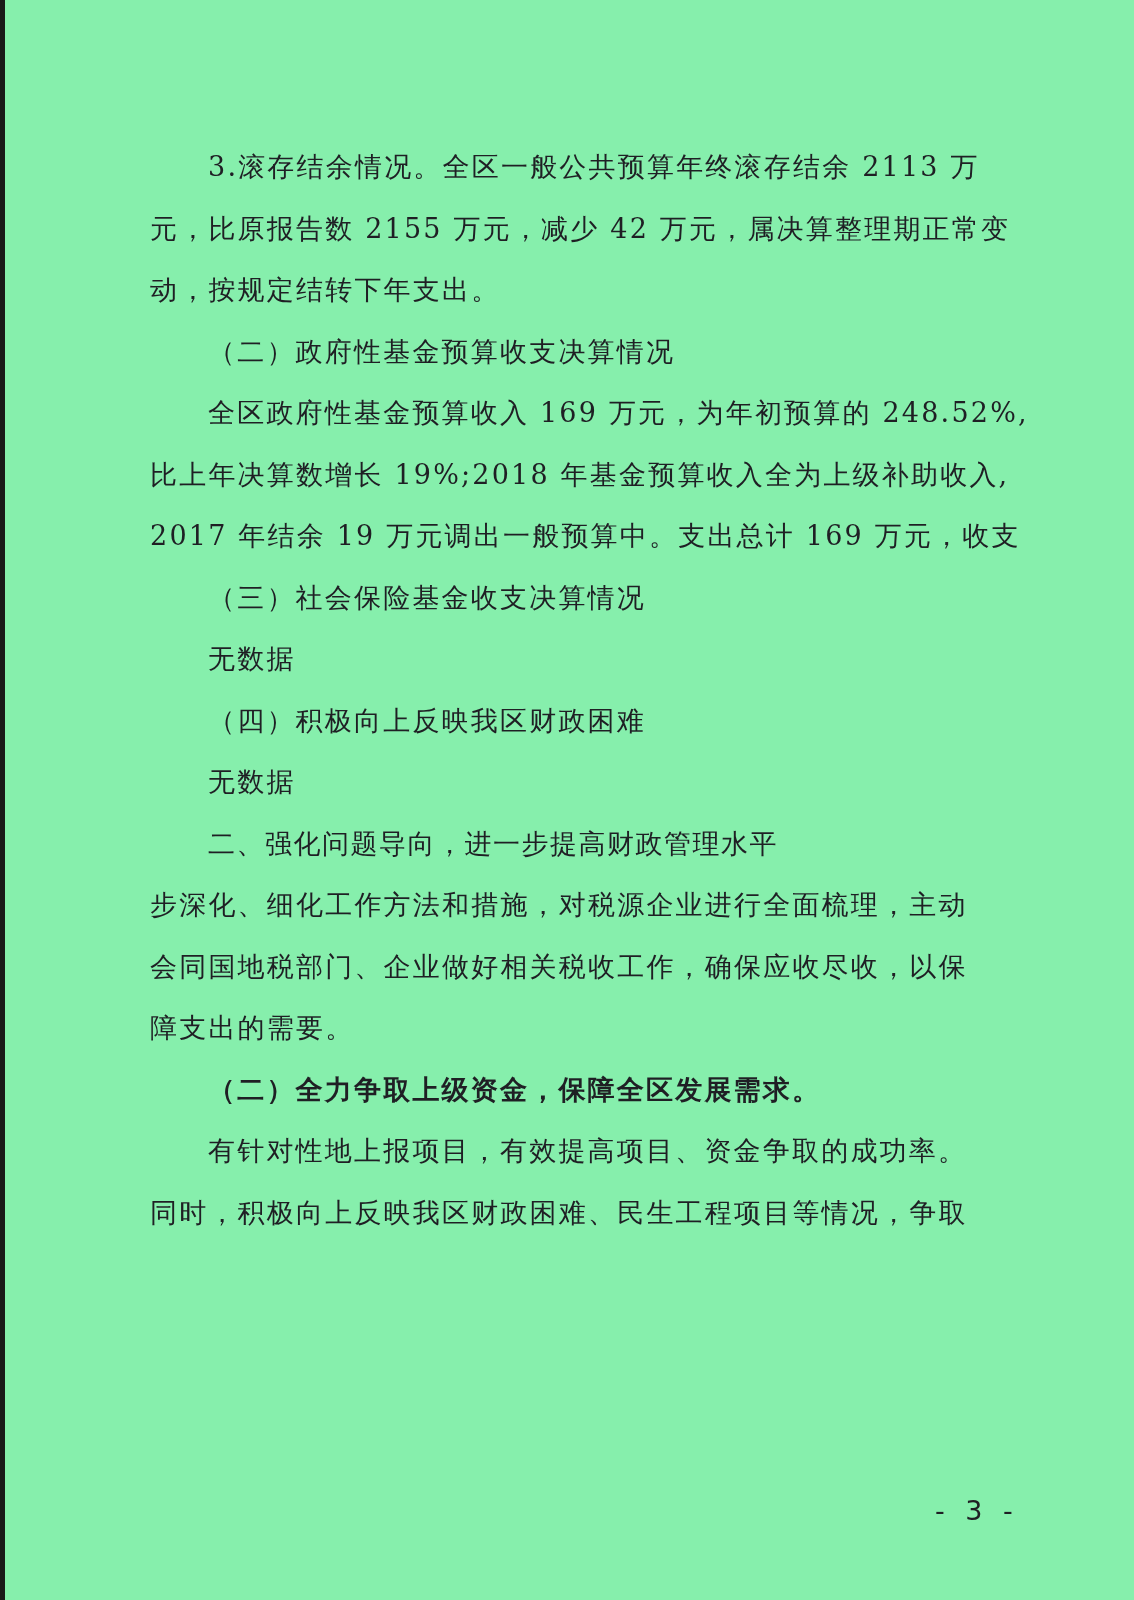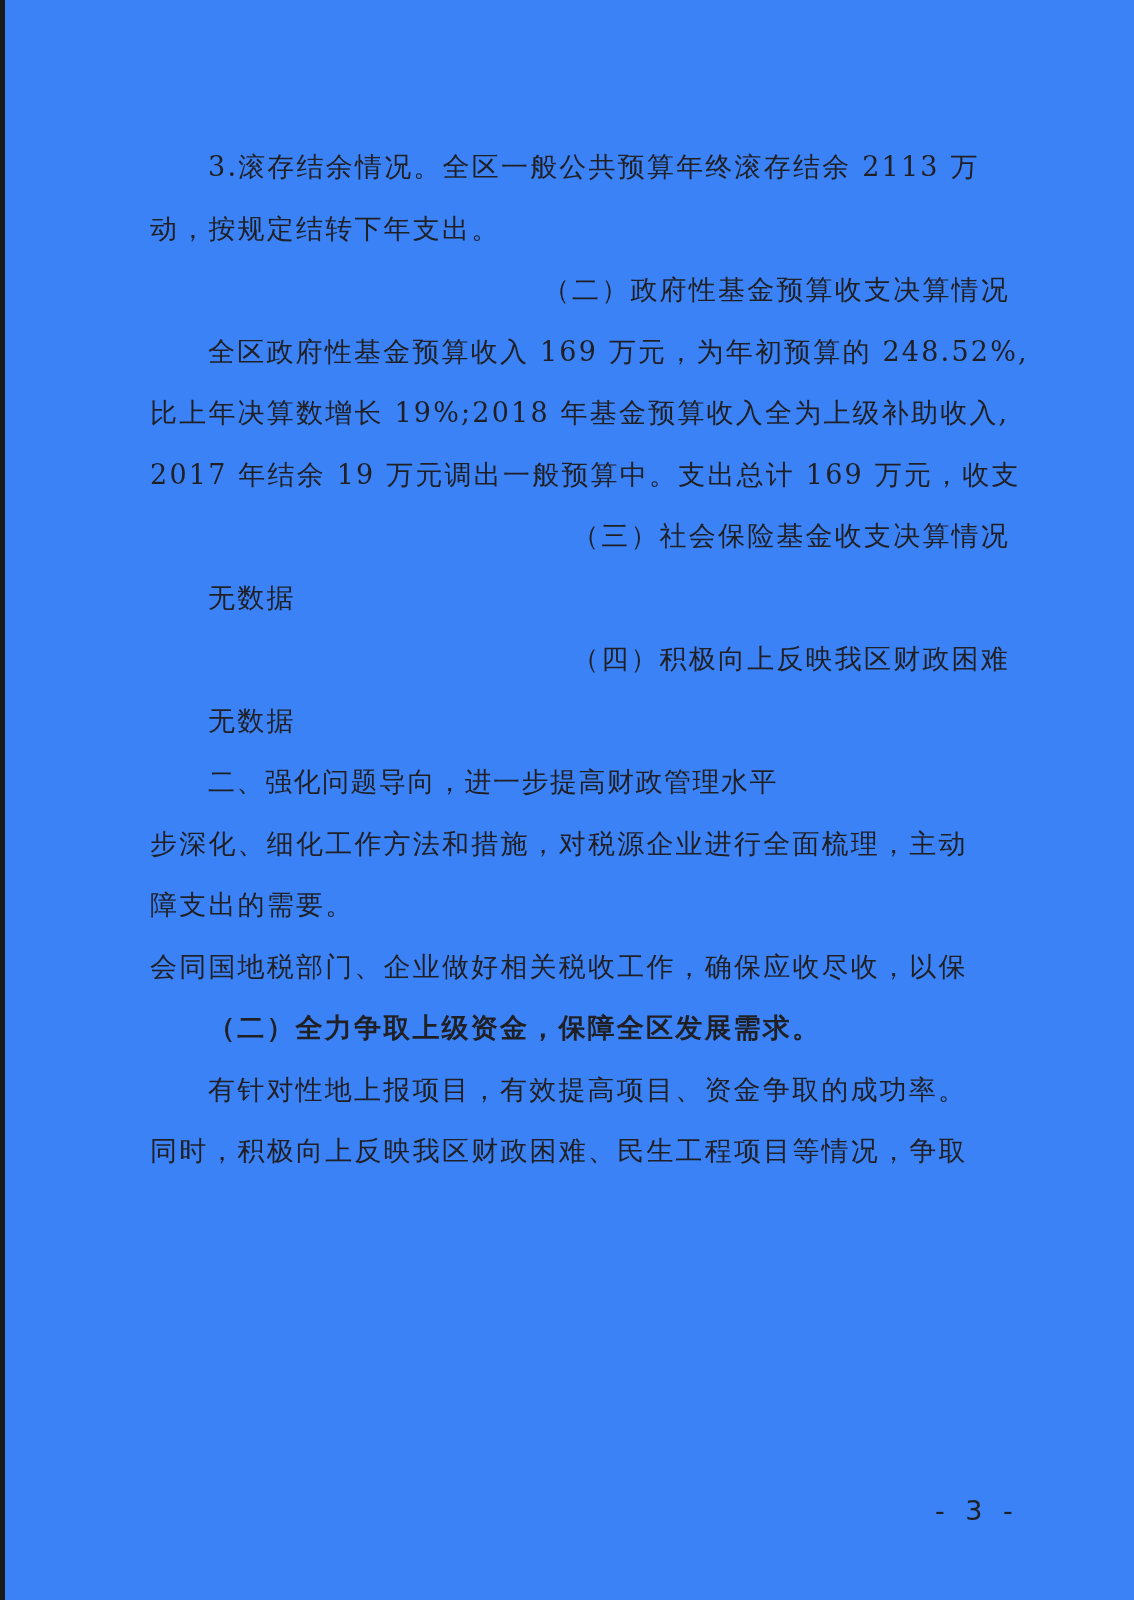--- a/index.html
+++ b/index.html
@@ -12,21 +12,21 @@
       background: #e9eef8;
       position: relative;
       overflow: hidden;
       font-family: "DejaVu Serif", "Liberation Serif", serif;
       color: #1f1f24;
     }
     .page {
       position: absolute;
       left: 0; top: 0;
       width: 1134px; height: 1600px;
-      background: #3b82f6;
+      background: #86efac;
     }
     .left-edge {
       position: absolute;
       left: 0; top: 0;
       width: 5px; height: 1600px;
       background: #1a1a1a;
     }
     .content {
       position: absolute;
       left: 150px;
@@ -34,21 +34,21 @@
       width: 860px;
     }
     .line {
       font-size: 27px;
       line-height: 61.5px;
       height: 61.5px;
       letter-spacing: 2.2px;
       white-space: nowrap;
     }
     .indent { padding-left: 58px; }
-    .sub-heading { padding-left: 58px; text-align: right; }
+    .sub-heading { padding-left: 58px; }
     .bold-heading {
       padding-left: 58px;
       font-weight: normal;
       font-family: "DejaVu Sans", "Liberation Sans", sans-serif;
       letter-spacing: 1.5px;
     }
     .bold-sub {
       padding-left: 58px;
       font-weight: bold;
     }
@@ -63,40 +63,41 @@
   </style>
 </head>
 <body>
 
 <div class="page">
   <div class="left-edge"></div>
 
   <div class="content">
 
     <div class="line indent">3.滚存结余情况。全区一般公共预算年终滚存结余 2113 万</div>
+    <div class="line">元，比原报告数 2155 万元，减少 42 万元，属决算整理期正常变</div>
     <div class="line">动，按规定结转下年支出。</div>
 
     <div class="line sub-heading">（二）政府性基金预算收支决算情况</div>
 
     <div class="line indent">全区政府性基金预算收入 169 万元，为年初预算的 248.52%,</div>
     <div class="line">比上年决算数增长 19%;2018 年基金预算收入全为上级补助收入,</div>
     <div class="line">2017 年结余 19 万元调出一般预算中。支出总计 169 万元，收支</div>
 
     <div class="line sub-heading">（三）社会保险基金收支决算情况</div>
     <div class="line indent">无数据</div>
 
     <div class="line sub-heading">（四）积极向上反映我区财政困难</div>
     <div class="line indent">无数据</div>
 
     <div class="line bold-heading">二、强化问题导向，进一步提高财政管理水平</div>
 
 
     <div class="line">步深化、细化工作方法和措施，对税源企业进行全面梳理，主动</div>
+    <div class="line">会同国地税部门、企业做好相关税收工作，确保应收尽收，以保</div>
     <div class="line">障支出的需要。</div>
-    <div class="line">会同国地税部门、企业做好相关税收工作，确保应收尽收，以保</div>
 
     <div class="line bold-sub">（二）全力争取上级资金，保障全区发展需求。</div>
 
     <div class="line indent">有针对性地上报项目，有效提高项目、资金争取的成功率。</div>
     <div class="line">同时，积极向上反映我区财政困难、民生工程项目等情况，争取</div>
   </div>
 
   <div class="page-number">- 3 -</div>
 </div>
 

